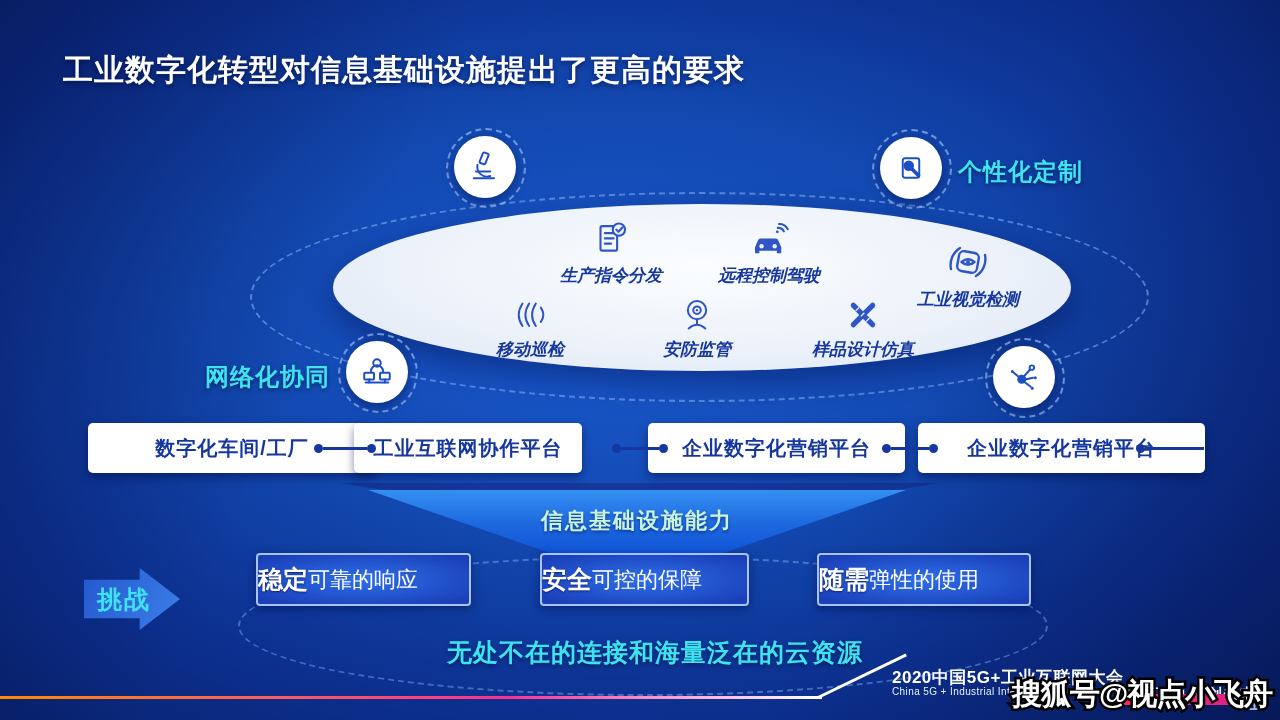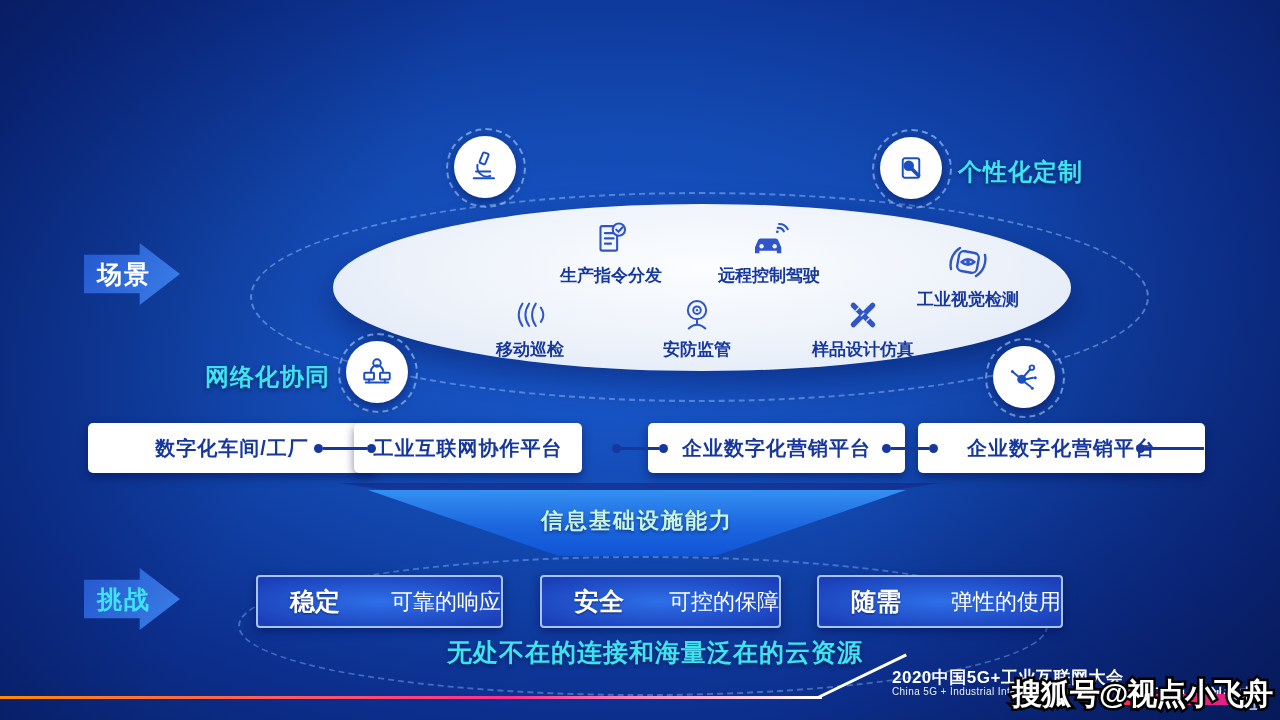--- a/index.html
+++ b/index.html
@@ -37,21 +37,21 @@
   .challenge-arrow{top:568px;} .challenge-arrow span{color:#3FE3F0;}
   
   .feature-circle{
     position:absolute;width:62px;height:62px;border-radius:50%;background:#fff;
     display:flex;align-items:center;justify-content:center;color:#1D4FC4;
     box-shadow:0 4px 12px rgba(2,12,70,.5);z-index:4;
   }
   .ring{position:absolute;width:76px;height:76px;border-radius:50%;border:2px dashed rgba(160,200,255,.65);z-index:3;}
   .feature-label{position:absolute;font-size:24px;font-weight:bold;color:#3FE3F0;letter-spacing:1px;z-index:4;text-shadow:0 2px 4px rgba(0,5,40,.5);}
   
-  .scene-item{position:absolute;transform:translateX(-50%);display:flex;flex-direction:column;align-items:center;gap:2px;z-index:3;color:#2F55C8;}
+  .scene-item{position:absolute;transform:translateX(-50%);display:flex;flex-direction:column;align-items:center;gap:2px;z-index:3;color:#2F55C8;font-style:italic;}
   .scene-label{font-size:17px;font-weight:bold;color:#16379E;white-space:nowrap;}
   
   .pbox{
     position:absolute;top:423px;height:50px;background:#fff;border-radius:5px;
     display:flex;align-items:center;justify-content:center;
     font-size:20px;font-weight:bold;color:#16379E;letter-spacing:1px;
     box-shadow:0 4px 10px rgba(2,12,70,.5);z-index:3;
   }
   .pconn{position:absolute;top:444px;height:9px;display:flex;align-items:center;z-index:4;}
   .pconn .dot{width:9px;height:9px;border-radius:50%;background:#16379E;flex:0 0 auto;}
@@ -61,24 +61,24 @@
     background:rgba(25,30,120,.45);clip-path:polygon(0 0,100% 0,55% 100%,45% 100%);z-index:1;}
   .funnel{
     position:absolute;left:368px;top:490px;width:538px;height:66px;
     background:linear-gradient(180deg,#3490F2 0%,#1C66DE 55%,#0F54D6 100%);
     clip-path:polygon(0 0,100% 0,64.5% 100%,35.5% 100%);
     display:flex;justify-content:center;z-index:2;
   }
   .funnel-label{margin-top:16px;font-size:22px;font-weight:bold;color:#C9F4DA;letter-spacing:2px;text-shadow:0 2px 3px rgba(0,20,90,.5);}
   
   .cbox{
-    position:absolute;top:575px;height:49px;border:2px solid #A6C4F5;border-radius:4px;
+    position:absolute;top:553px;height:49px;border:2px solid #A6C4F5;border-radius:4px;
     background:radial-gradient(ellipse at 50% 50%, #2E6FE8 0%, #1A3FB8 90%);
-    display:flex;align-items:center;justify-content:space-between;color:#fff;
-    box-shadow:0 3px 10px rgba(2,12,70,.5);z-index:3;white-space:nowrap;padding-left:32px;
+    display:flex;align-items:center;justify-content:flex-start;color:#fff;
+    box-shadow:0 3px 10px rgba(2,12,70,.5);z-index:3;white-space:nowrap;
   }
   .cbox .em{font-size:25px;font-weight:900;text-shadow:0 1px 2px rgba(0,10,60,.6);}
   .cbox .rest{font-size:22px;font-weight:400;}
   .bottom-text{position:absolute;left:447px;top:636px;font-size:25px;font-weight:bold;color:#3FE3F0;letter-spacing:1px;z-index:3;text-shadow:0 2px 4px rgba(0,5,40,.5);}
   
   .grad-line{position:absolute;left:0;top:696px;width:822px;height:3px;z-index:5;
     background:linear-gradient(90deg,#FF8A00 0%,#FF5A60 35%,#FF2F8E 62%,#FF9FCB 82%,#FFFFFF 100%);}
   .diag-line{position:absolute;left:818px;top:696px;width:98px;height:3px;background:#fff;
     transform-origin:left center;transform:rotate(-25.8deg);z-index:5;}
   .footer-cn{position:absolute;left:892px;top:666px;font-size:17px;font-weight:bold;color:#fff;letter-spacing:.5px;z-index:6;}
@@ -94,27 +94,25 @@
   .page-number{position:absolute;left:1248px;top:690px;font-size:22px;color:#AAB6D4;z-index:8;}
   svg{display:block;}
   .sicon{stroke:#2F55C8;fill:none;stroke-width:2.4;stroke-linecap:round;stroke-linejoin:round;}
   .ficon{stroke:#1D4FC4;fill:none;stroke-width:2.6;stroke-linecap:round;stroke-linejoin:round;}
 </style>
 </head>
 <body>
 
 <div class="slide">
 
+  <h1 class="title">工业数字化转型对信息基础设施提出了更高的要求</h1>
 
   <div class="deco-ellipse deco-top"></div>
   <div class="deco-ellipse deco-bottom"></div>
 
-  <div class="arrow scene-arrow">
-    <span>场景</span>
-  </div>
 
   <div class="arrow challenge-arrow">
     <span>挑战</span>
   </div>
 
   <div class="white-ellipse"></div>
 
   <div class="ring" style="left:446px;top:128px"></div>
   <div class="feature-circle" style="left:454px;top:136px">
     <svg class="ficon" width="36" height="36" viewBox="0 0 48 48">

